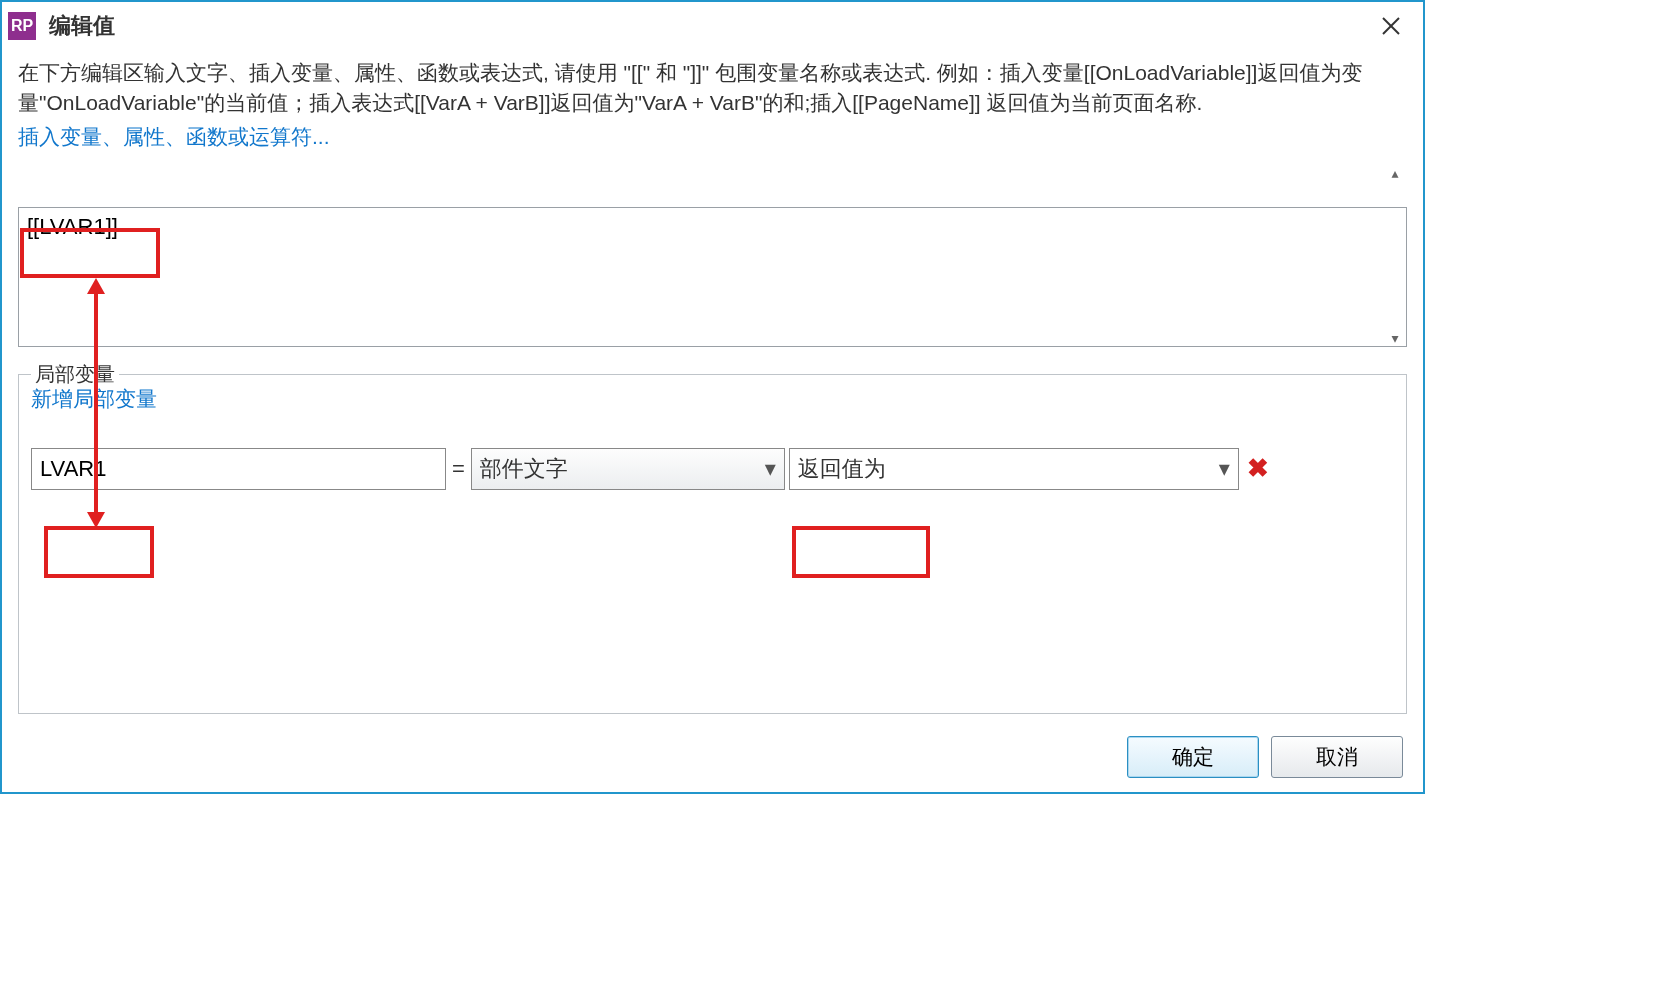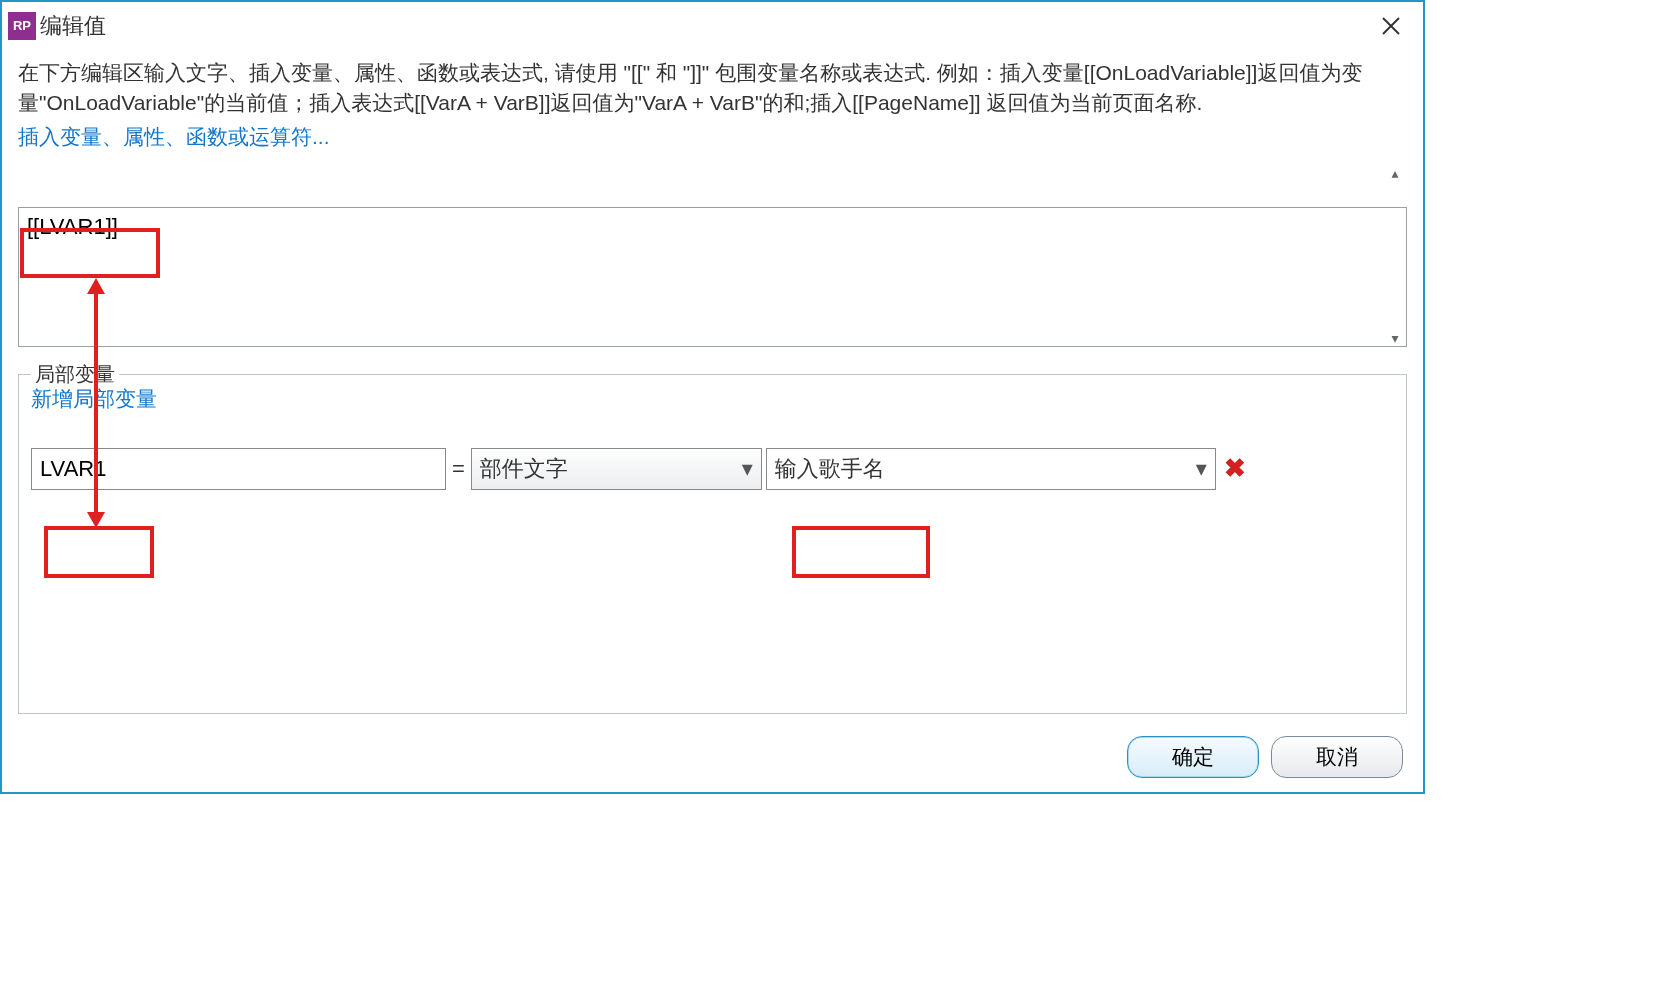--- a/index.html
+++ b/index.html
@@ -24,27 +24,27 @@
     height: 48px;
   }
   .titlebar .app-icon {
     width: 28px;
     height: 28px;
     background: #8e2e8e;
     display: inline-flex;
     align-items: center;
     justify-content: center;
     color: #fff;
-    font-size: 13px;
+    font-size: 16px;
     font-weight: bold;
-    margin-right: 4px;
+    margin-right: 13px;
   }
   .titlebar .title {
     font-size: 22px;
-    font-weight: normal;
+    font-weight: bold;
     flex: 1;
   }
   .close-btn {
     width: 44px;
     height: 36px;
     display: flex;
     align-items: center;
     justify-content: center;
     cursor: pointer;
   }
@@ -133,21 +133,21 @@
   .var-type, .var-target {
     border: 1px solid #888;
     background: linear-gradient(#fdfdfd,#eceef0);
     height: 42px;
     padding: 2px 8px;
     font-size: 22px;
     display: flex;
     align-items: center;
     justify-content: space-between;
   }
-  .var-type { width: 291px; }
+  .var-type { width: 314px; }
   .var-target { width: 450px; background: #fff; }
   .chevron {
     color: #555;
   }
   .delete-btn {
     color: #d32020;
     font-size: 26px;
     font-weight: bold;
     cursor: pointer;
     width: 30px;
@@ -159,21 +159,21 @@
     gap: 12px;
     margin-top: 22px;
     padding-right: 4px;
   }
   .btn {
     min-width: 132px;
     height: 42px;
     border: 1px solid #7a8a99;
     background: linear-gradient(#fefefe,#e6e9ec);
     font-size: 21px;
-    border-radius: 15px;
+    border-radius: 3px;
     cursor: pointer;
   }
   .btn.primary {
     border: 1px solid #2b8fc2;
     box-shadow: 0 0 0 1px #a9d7f0 inset;
     background: linear-gradient(#f5fbff,#d7edf8);
   }
   
   .annot {
     position: absolute;
@@ -227,21 +227,21 @@
       <span class="link">新增局部变量</span>
 
       <div class="var-row">
         <input class="var-name" value="LVAR1" style="">
         <span class="equals">=</span>
         <div class="var-type">
           <span>部件文字</span>
           <span class="chevron">▾</span>
         </div>
         <div class="var-target">
-          <span>输入歌手名</span>
+          <span>返回值为</span>
           <span class="chevron">▾</span>
         </div>
         <span class="delete-btn">✖</span>
       </div>
     </div>
 
     <div class="footer">
       <button class="btn primary">确定</button>
       <button class="btn">取消</button>
     </div>

